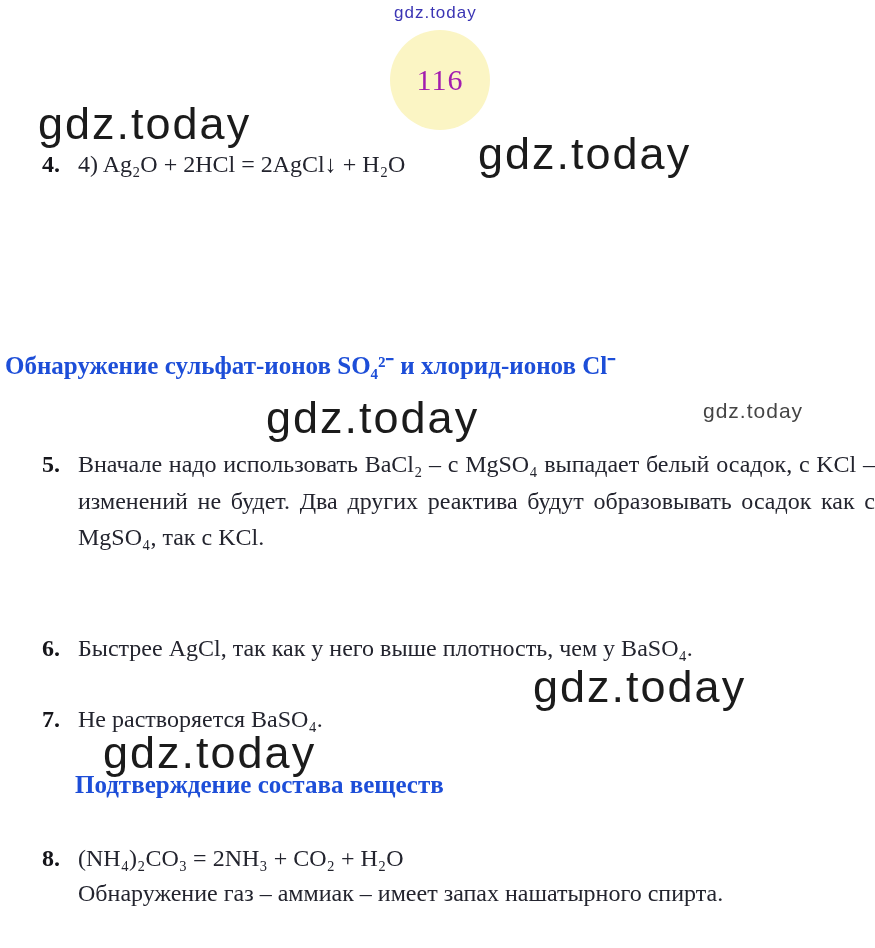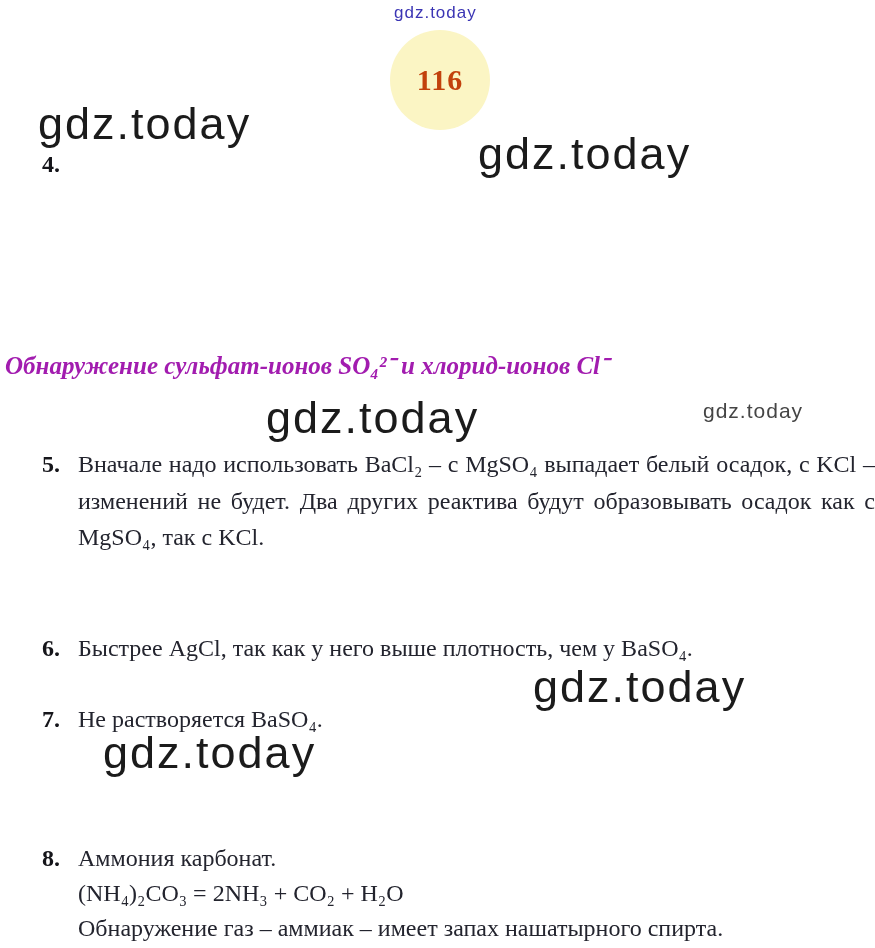--- a/index.html
+++ b/index.html
@@ -33,23 +33,23 @@
   
   .badge {
     position: absolute;
     top: 30px; left: 390px;
     width: 100px; height: 100px;
     border-radius: 50%;
     background: #fbf5c4;
     display: flex; align-items: center; justify-content: center;
   }
   .badge span {
-    font-weight: bold;
+    font-weight: normal;
     font-size: 30px;
-    color: #c2410c;
+    color: #a21caf;
     letter-spacing: 1px;
   }
   
   .problem {
     position: absolute;
     display: flex;
     color: #23242e;
     font-size: 24px;
     line-height: 36px;
   }
@@ -57,23 +57,22 @@
     font-weight: bold;
     color: #15151a;
     width: 36px;
     flex: none;
   }
   .problem .body { flex: 1; }
   .eqline { white-space: nowrap; }
   .heading {
     position: absolute;
     font-weight: bold;
-    font-style: italic;
     font-size: 25px;
-    color: #a21caf;
+    color: #1d4ed8;
     white-space: nowrap;
   }
   .h-sulfate    { top: 347px; left: 5px; }
   .h-composition{ top: 771px; left: 75px; }
   .p4 { top: 146px; left: 42px; width: 820px; }
   .p5 { top: 446px; left: 42px; width: 833px; line-height: 36.5px; }
   .p5 .body { text-align: justify; font-family: Liberation Serif, serif; }
   .p6 { top: 630px; left: 42px; width: 820px; }
   .p7 { top: 701px; left: 42px; width: 820px; }
   .p8 { top: 841px; left: 42px; width: 820px; line-height: 35px; }
@@ -91,43 +90,44 @@
   <div class="wm wm-right2">gdz.today</div>
   <div class="wm wm-left2">gdz.today</div>
 
   <div class="badge">
     <span>116</span>
   </div>
 
   <div class="problem p4">
     <span class="num">4.</span>
     <div class="body">
+      <div class="eqline">4) Ag₂O + 2HCl = 2AgCl↓ + H₂O</div>
     </div>
   </div>
 
   <div class="heading h-sulfate">Обнаружение сульфат-ионов SO₄²⁻ и хлорид-ионов Cl⁻</div>
 
   <div class="problem p5">
     <span class="num">5.</span>
     <div class="body">Вначале надо использовать BaCl₂ – с MgSO₄ выпадает белый осадок, с KCl – изменений не будет. Два других реактива будут образовывать осадок как с MgSO₄, так с KCl.</div>
   </div>
 
   <div class="problem p6">
     <span class="num">6.</span>
     <div class="body">Быстрее AgCl, так как у него выше плотность, чем у BaSO₄.</div>
   </div>
 
   <div class="problem p7">
     <span class="num">7.</span>
     <div class="body">Не растворяется BaSO₄.</div>
   </div>
 
+  <div class="heading h-composition">Подтверждение состава веществ</div>
 
   <div class="problem p8">
     <span class="num">8.</span>
     <div class="body">
-      <div>Аммония карбонат.</div>
       <div class="eqline">(NH₄)₂CO₃ = 2NH₃ + CO₂ + H₂O</div>
       <div>Обнаружение газ – аммиак – имеет запах нашатырного спирта.</div>
     </div>
   </div>
 
 </div>
 
 </body></html>

